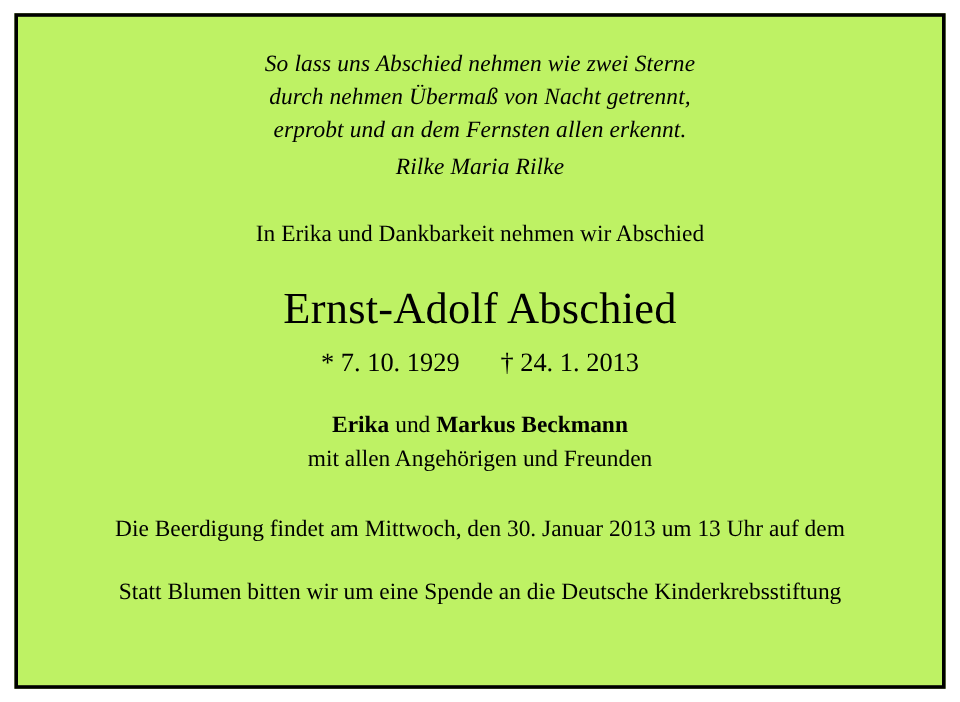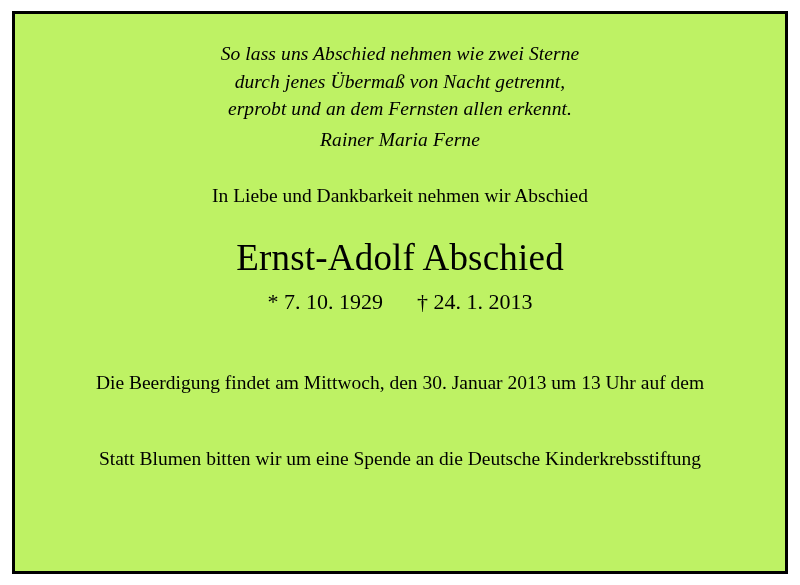--- a/index.html
+++ b/index.html
@@ -94,46 +94,49 @@
   }
   .para-funeral {
     margin-top: 30px;
   }
   .para-donation {
     margin-top: 24px;
   }
   .p-line {
     display: block;
     white-space: nowrap;
-    margin-top: 24px;
   }
 </style>
 </head>
 <body>
 
 <div class="page">
   <div class="obituary">
 
     <div class="poem">
       <span class="poem-line">So lass uns Abschied nehmen wie zwei Sterne</span>
-      <span class="poem-line">durch jenes Übermaß von Nacht getrennt,</span>
+      <span class="poem-line">durch nehmen Übermaß von Nacht getrennt,</span>
       <span class="poem-line">erprobt und an dem Fernsten allen erkennt.</span>
-      <span class="poem-author">Rainer Maria Ferne</span>
+      <span class="poem-author">Rilke Maria Rilke</span>
     </div>
 
     <div class="intro">
-      <span class="intro-line">In Liebe und Dankbarkeit nehmen wir Abschied</span>
+      <span class="intro-line">In Erika und Dankbarkeit nehmen wir Abschied</span>
     </div>
 
     <div class="name">Ernst-Adolf Abschied</div>
 
     <div class="dates">
       <span>* 7. 10. 1929</span><span class="sep"></span><span>† 24. 1. 2013</span>
     </div>
 
+    <div class="family">
+      <span class="family-names"><b>Erika</b> <span>und</span> <b>Markus Beckmann</b></span>
+      <span class="family-extra">mit allen Angehörigen und Freunden</span>
+    </div>
 
     <div class="paragraph para-funeral">
       <span class="p-line">Die Beerdigung findet am Mittwoch, den 30. Januar 2013 um 13 Uhr auf dem</span>
     </div>
 
     <div class="paragraph para-donation">
       <span class="p-line">Statt Blumen bitten wir um eine Spende an die Deutsche Kinderkrebsstiftung</span>
 
     </div>
 

